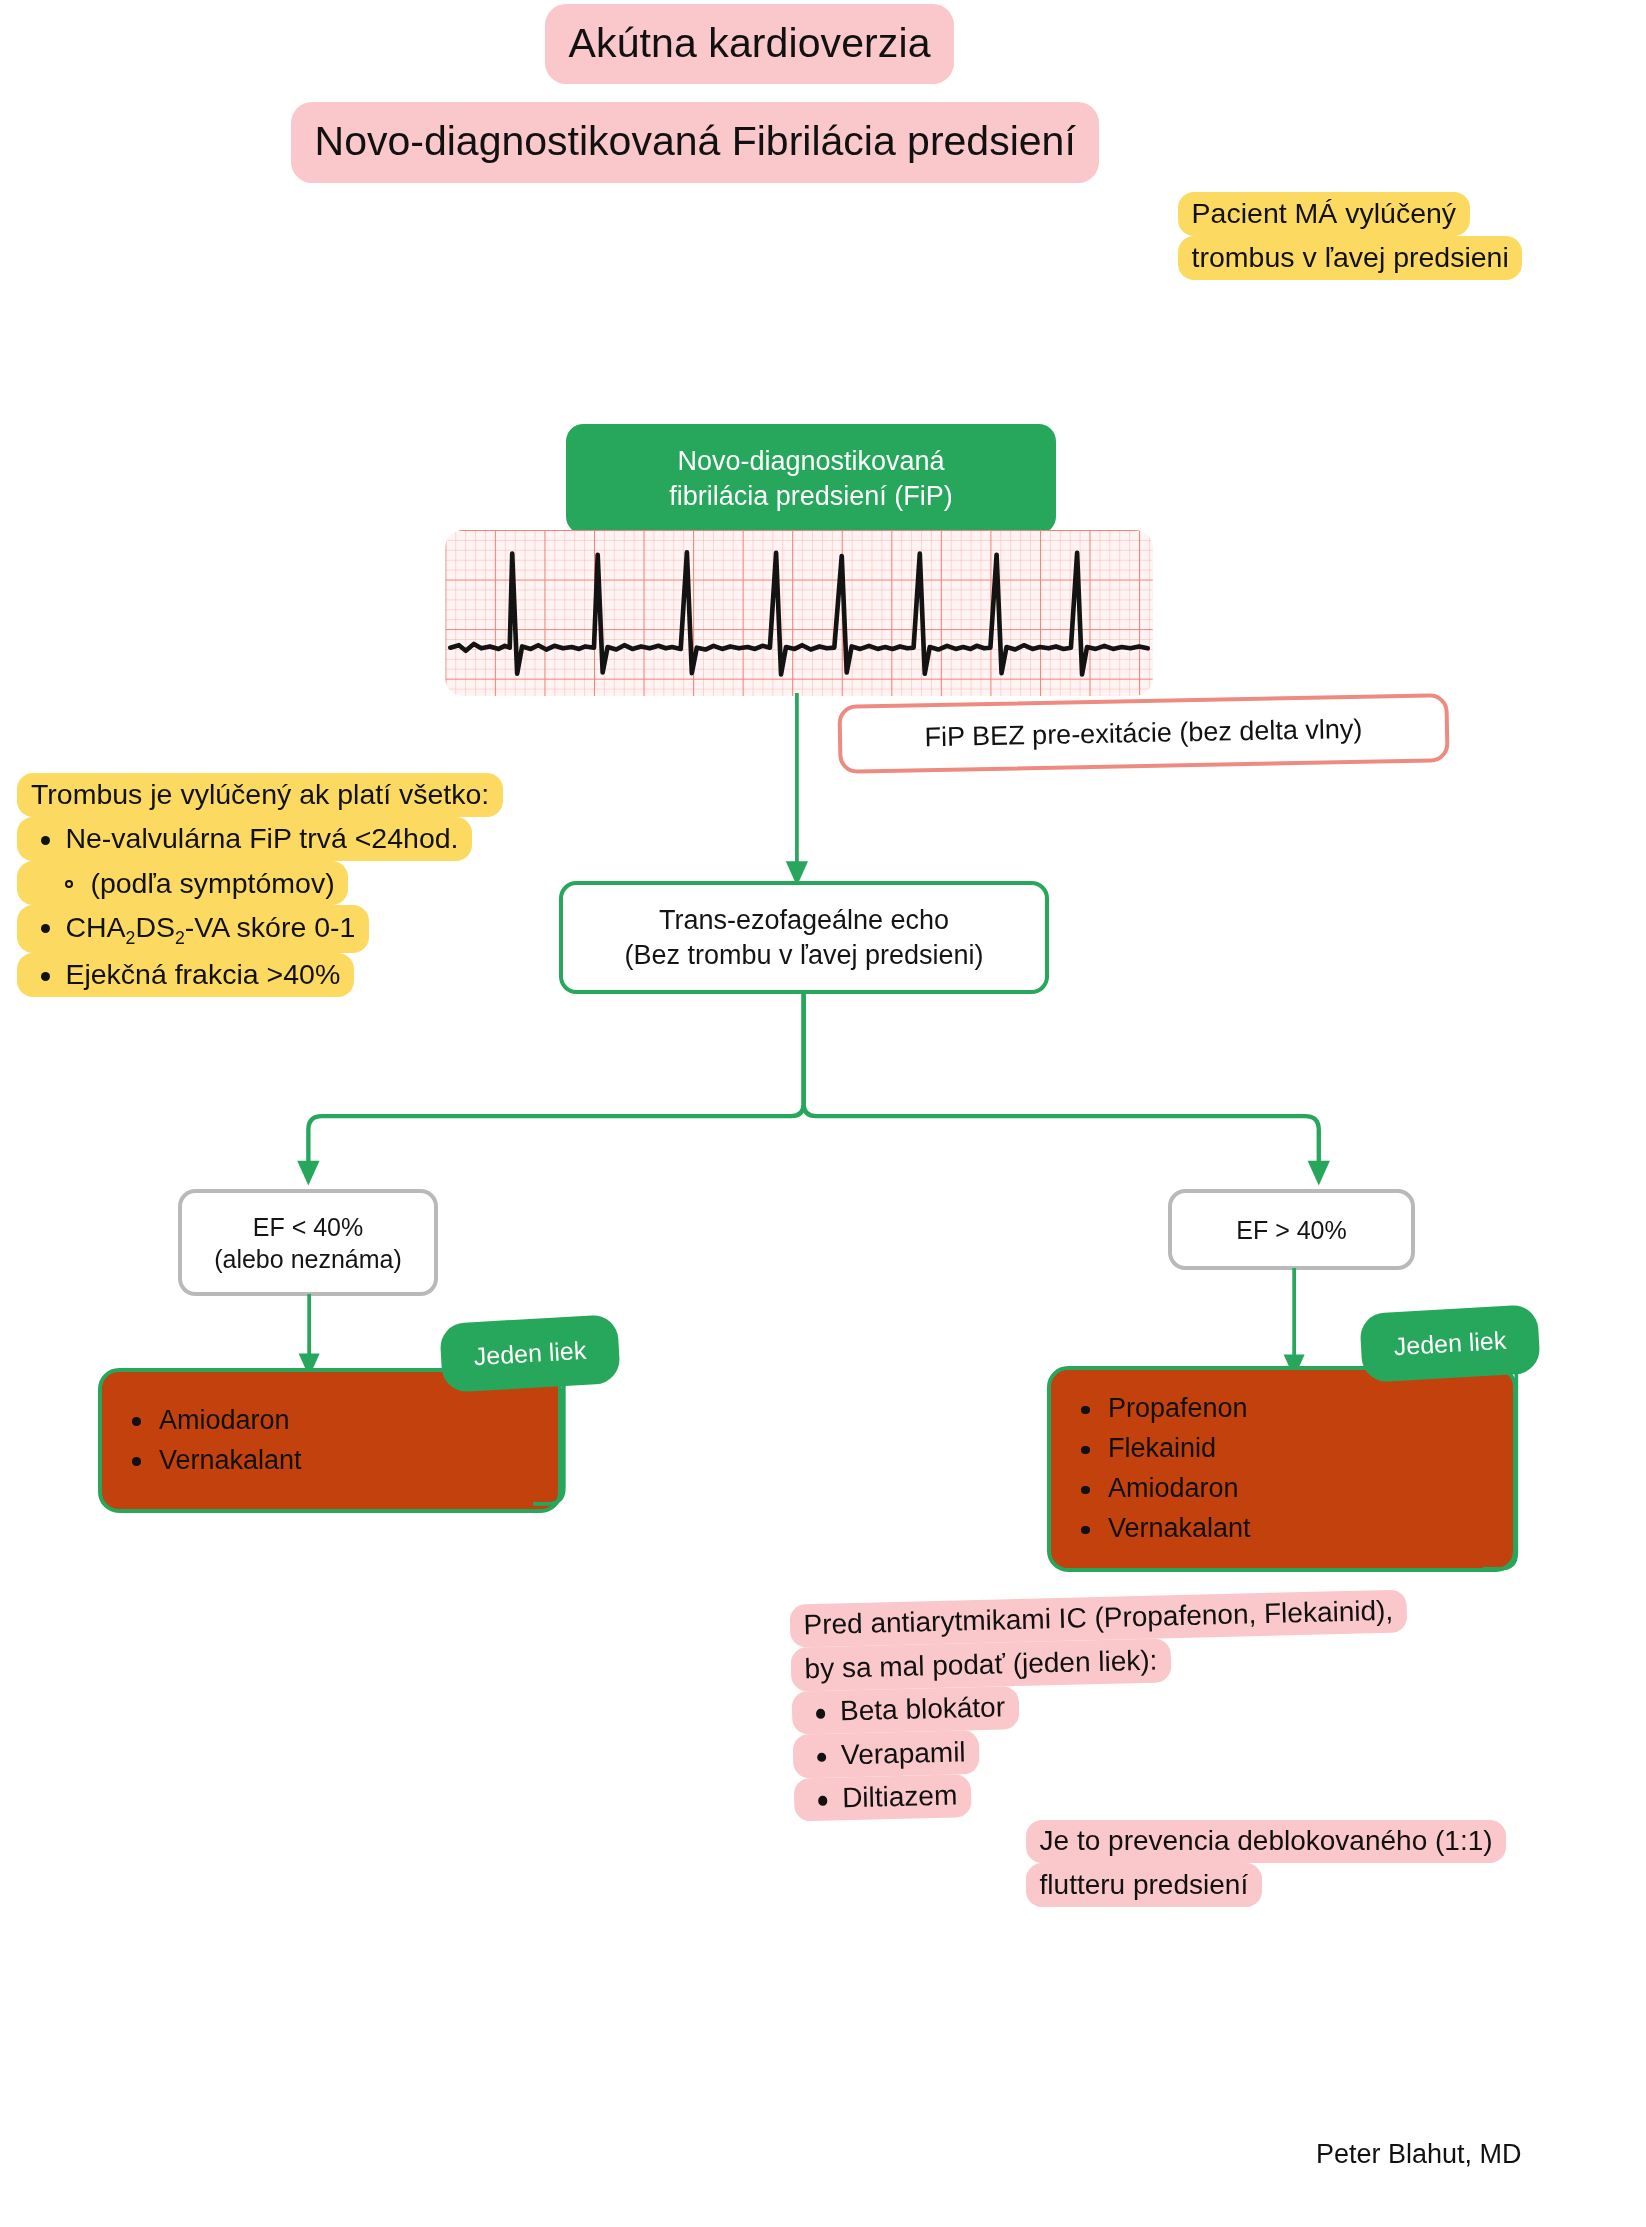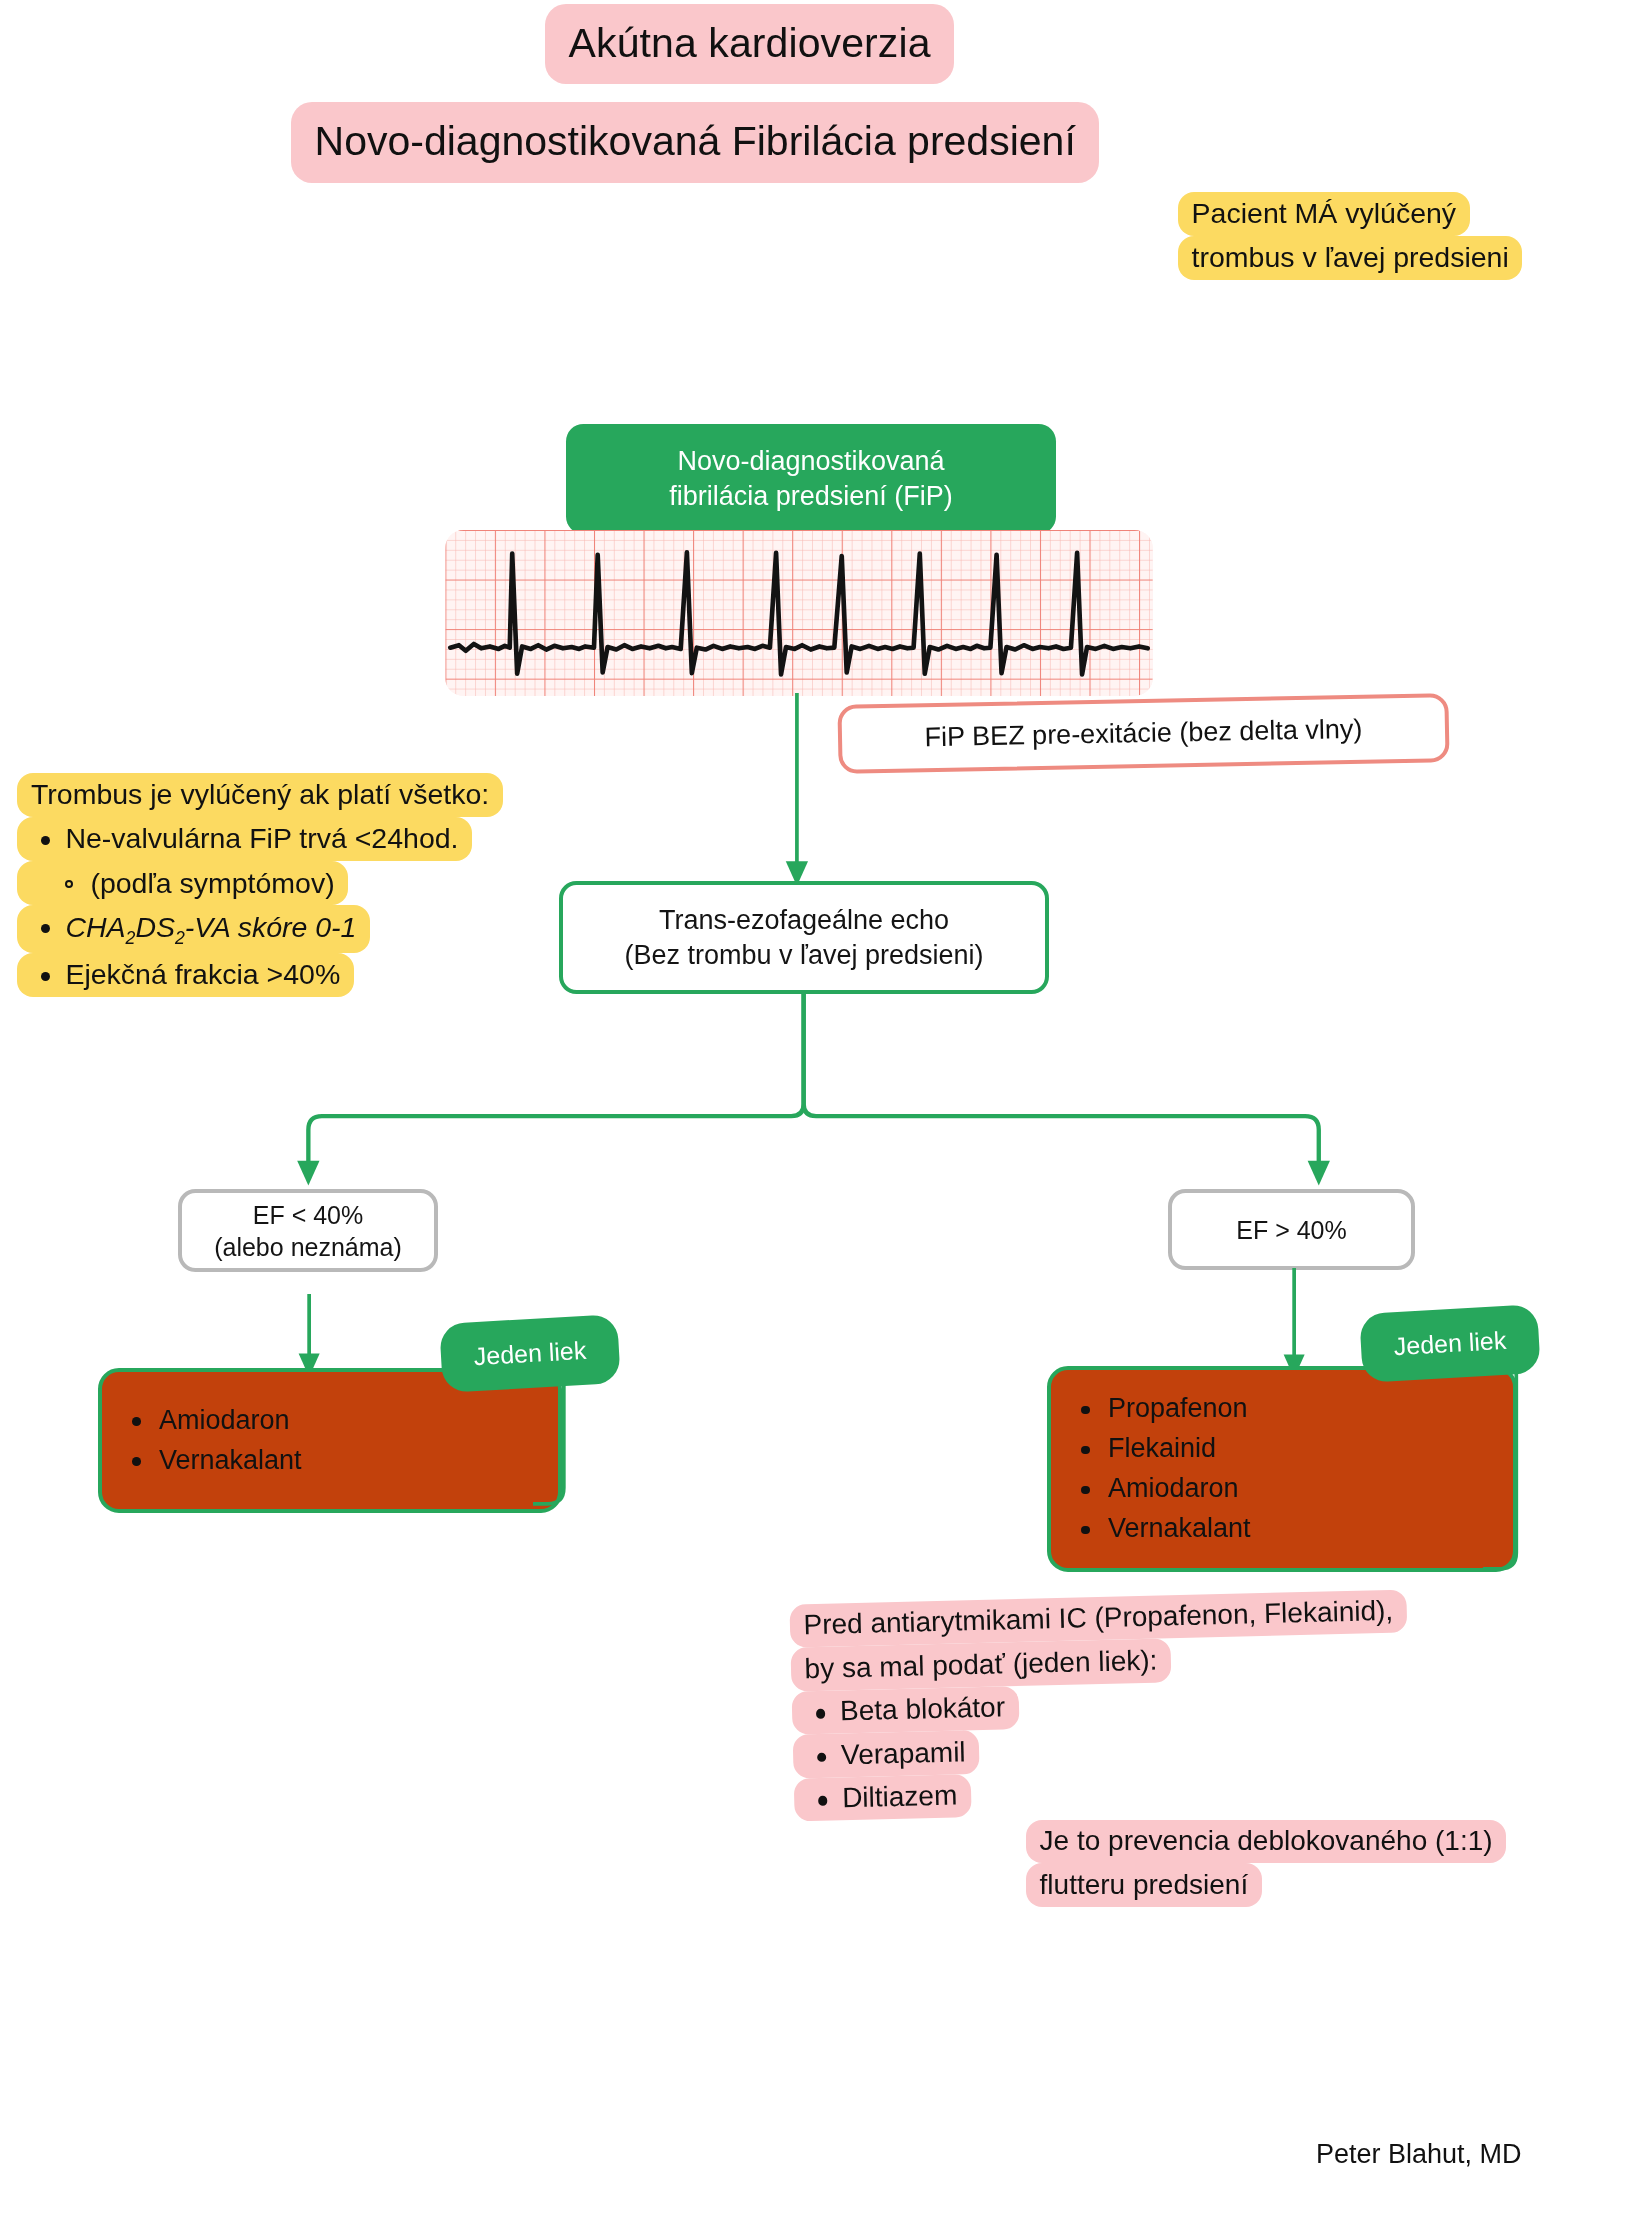--- a/index.html
+++ b/index.html
@@ -226,21 +226,21 @@
   <div class="marker yellow" style="left:17.4px; top:773px; font-size:28.5px;">
     <div class="ln">Trombus je vylúčený ak platí všetko:</div>
     <ul>
       <li class="bullet-dot">
         <div class="ln" style="padding-left:48px;">Ne-valvulárna FiP trvá &lt;24hod.</div>
       </li>
       <li class="bullet-circle">
         <div class="ln" style="padding-left:73px;">(podľa symptómov)</div>
       </li>
       <li class="bullet-dot">
-        <div class="ln" style="padding-left:48px;font-style:italic;"><span>CHA</span><sub>2</sub><span>DS</span><sub>2</sub><span>-VA skóre 0-1</span></div>
+        <div class="ln" style="padding-left:48px;"><span>CHA</span><sub>2</sub><span>DS</span><sub>2</sub><span>-VA skóre 0-1</span></div>
       </li>
       <li class="bullet-dot">
         <div class="ln" style="padding-left:48px;">Ejekčná frakcia &gt;40%</div>
       </li>
     </ul>
   </div>
 
   <svg class="abs" style="left:744px; top:693px;" width="112" height="198" viewBox="0 0 180 320">
     <path d="M85 0 L85 292" stroke="#27A75C" stroke-width="6" fill="none"></path>
     <path d="M85 312 L67 272 L103 272 Z" fill="#27A75C"></path>
@@ -251,21 +251,21 @@
     <div>(Bez trombu v ľavej predsieni)</div>
   </div>
 
   <svg class="abs" style="left:291px; top:992px;" width="1091" height="205" viewBox="0 0 1760 330">
     <path d="M827 0 L827 180 Q827 200 807 200 L50 200 Q28 200 28 222 L28 292" stroke="#27A75C" stroke-width="7" fill="none" stroke-linecap="round"></path>
     <path d="M827 0 L827 180 Q827 200 847 200 L1636 200 Q1658 200 1658 222 L1658 292" stroke="#27A75C" stroke-width="7" fill="none" stroke-linecap="round"></path>
     <path d="M28 312 L10 272 L46 272 Z" fill="#27A75C"></path>
     <path d="M1658 312 L1640 272 L1676 272 Z" fill="#27A75C"></path>
   </svg>
 
-  <div class="node gray-outline" style="left:178px; top:1189px; width:260px; height:83px;">
+  <div class="node gray-outline" style="left:178px; top:1189px; width:260px; height:107px;">
     <div>EF &lt; 40%</div>
     <div>(alebo neznáma)</div>
   </div>
 
   <div class="node gray-outline" style="left:1168px; top:1189px; width:247px; height:81px;">
     <div>EF &gt; 40%</div>
   </div>
 
   <svg class="abs" style="left:283px; top:1294px;" width="56" height="88" viewBox="0 0 90 142">
     <path d="M42 0 L42 114" stroke="#27A75C" stroke-width="6" fill="none"></path>

